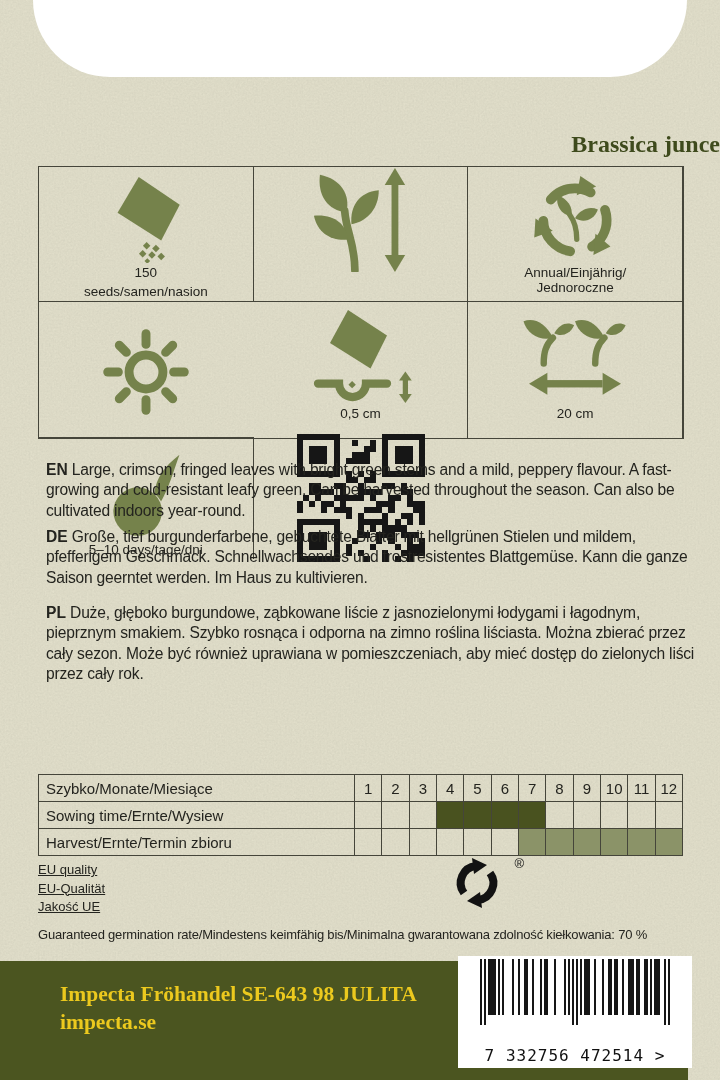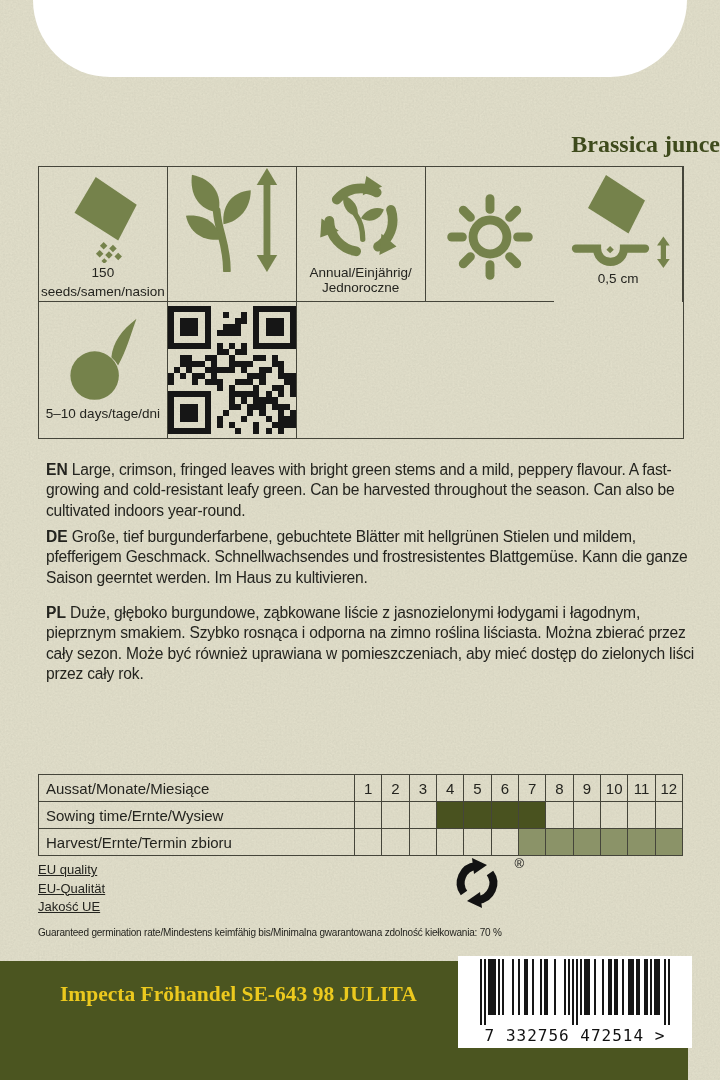--- a/index.html
+++ b/index.html
@@ -9,21 +9,21 @@
   html,body{margin:0;padding:0;background:#fff;}
   .page{position:relative;width:720px;height:1080px;background:var(--paper);overflow:hidden;
         font-family:"Liberation Sans",sans-serif;color:var(--ink);}
   .texture{position:absolute;inset:0;opacity:.16;pointer-events:none;}
   .cutout{position:absolute;left:33px;top:0;width:654px;height:77px;background:#fff;
           border-radius:0 0 78px 78px;}
   .title{position:absolute;left:12px;top:131px;width:100%;text-align:right;
          font-family:"Liberation Serif",serif;font-weight:bold;font-size:24px;color:var(--title);}
   
   .grid{position:absolute;left:38px;top:166px;width:644px;height:271px;
-        display:grid;grid-template-columns:repeat(5,1fr);grid-template-rows:135px 136px;
+        display:grid;grid-template-columns:repeat(3,1fr);grid-template-rows:135px 136px;
         border:1px solid var(--line);}
   .cell{border-right:1px solid var(--line);border-bottom:1px solid var(--line);
         display:flex;flex-direction:column;align-items:center;justify-content:flex-start;
         padding-top:10px;box-sizing:border-box;}
   .cell:nth-child(4n){border-right:none;}
   .cell:nth-child(n+5){border-bottom:none;}
   .iconbox{height:86px;display:flex;align-items:center;justify-content:center;color:var(--green);}
   .cell.r2 .iconbox{height:92px;}
   .cap{font-size:13.5px;line-height:16.5px;text-align:center;margin-top:2px;}
   .qrwrap{padding:0;justify-content:center;}
@@ -38,26 +38,26 @@
             display:grid;grid-template-columns:316px repeat(12,1fr);grid-auto-rows:27px;
             border-top:1px solid var(--line);border-left:1px solid var(--line);
             font-size:15px;}
   .ccell{border-right:1px solid var(--line);border-bottom:1px solid var(--line);
          display:flex;align-items:center;justify-content:center;box-sizing:border-box;}
   .clabel{justify-content:flex-start;padding-left:7px;}
   
   .quality{position:absolute;left:38px;top:861px;font-size:13px;line-height:18.5px;text-decoration:underline;}
   .greendot{position:absolute;left:452px;top:858px;width:72px;height:54px;}
   .greendot .reg{position:absolute;right:0;top:-2px;font-size:13px;color:#111;}
-  .germ{position:absolute;left:38px;top:927px;font-size:10px;letter-spacing:-0.2px;}
+  .germ{position:absolute;left:38px;top:927px;font-size:13px;letter-spacing:-0.2px;}
   
   .footer{position:absolute;left:0;top:961px;width:688px;height:119px;background:var(--band);}
   .addr{position:absolute;left:60px;top:19px;font-family:"Liberation Serif",serif;
         font-weight:bold;font-size:21.5px;color:var(--yellow);line-height:28px;}
-  .barcode-box{position:absolute;left:458px;top:956px;width:234px;height:92px;background:#fff;}
+  .barcode-box{position:absolute;left:458px;top:956px;width:234px;height:112px;background:#fff;}
   .barcode-box svg{position:absolute;left:22px;top:3px;}
   .bdigits{position:absolute;left:0;bottom:3px;width:100%;text-align:center;
            font-family:"DejaVu Sans Mono",monospace;font-size:16px;letter-spacing:1px;color:#111;}
 </style>
 </head>
 <body>
 
 <div class="page">
 
   <svg class="texture" width="720" height="1080">
@@ -152,20 +152,40 @@
           <path d="M12,98 h28 a17,17 0 0 0 36,0 h28" stroke="currentColor" stroke-width="11" fill="none" stroke-linecap="round"></path>
           <rect x="54" y="96" width="7" height="7" transform="rotate(45 57.5 99.5)"></rect>
           <rect x="125" y="92" width="7" height="22"></rect>
           <polygon points="128.5,82 120,94 137,94"></polygon>
           <polygon points="128.5,124 120,112 137,112"></polygon>
         </svg>
       </div>
       <div class="cap">0,5 cm</div>
     </div>
 
+    <div class="cell r2">
+      <div class="iconbox">
+        <svg width="112" height="92" viewBox="0 0 120 100" fill="currentColor">
+          <g>
+            <path d="M26,56 C26,44 28,36 36,28" stroke="currentColor" stroke-width="7" fill="none" stroke-linecap="round"></path>
+            <path d="M36,28 C28,12 16,6 4,10 C8,24 22,32 36,28 Z"></path>
+            <path d="M36,28 C44,14 56,10 66,16 C60,30 46,34 36,28 Z" transform="scale(0.72) translate(16,4)"></path>
+          </g>
+          <g transform="translate(56,0)">
+            <path d="M26,56 C26,44 28,36 36,28" stroke="currentColor" stroke-width="7" fill="none" stroke-linecap="round"></path>
+            <path d="M36,28 C28,12 16,6 4,10 C8,24 22,32 36,28 Z"></path>
+            <path d="M36,28 C44,14 56,10 66,16 C60,30 46,34 36,28 Z" transform="scale(0.72) translate(16,4)"></path>
+          </g>
+          <rect x="28" y="74" width="62" height="8"></rect>
+          <polygon points="10,78 30,66 30,90"></polygon>
+          <polygon points="110,78 90,66 90,90"></polygon>
+        </svg>
+      </div>
+      <div class="cap">20 cm</div>
+    </div>
 
     <div class="cell r2">
       <div class="iconbox">
         <svg width="90" height="92" viewBox="0 0 100 110" fill="currentColor">
           <circle cx="40" cy="76" r="29"></circle>
           <path d="M60,54 C62,36 72,22 90,8 C82,30 78,46 68,64 C66,60 63,57 60,54 Z"></path>
         </svg>
       </div>
       <div class="cap">5–10 days/tage/dni</div>
     </div>
@@ -404,21 +424,21 @@
   <p class="desc" id="desc-de">
     <b>DE</b>
     <span>Große, tief burgunderfarbene, gebuchtete Blätter mit hellgrünen Stielen und mildem, pfefferigem Geschmack. Schnellwachsendes und frostresistentes Blattgemüse. Kann die ganze Saison geerntet werden. Im Haus zu kultivieren.</span>
   </p>
   <p class="desc" id="desc-pl">
     <b>PL</b>
     <span>Duże, głęboko burgundowe, ząbkowane liście z jasnozielonymi łodygami i łagodnym, pieprznym smakiem. Szybko rosnąca i odporna na zimno roślina liściasta. Można zbierać przez cały sezon. Może być również uprawiana w pomieszczeniach, aby mieć dostęp do zielonych liści przez cały rok.</span>
   </p>
 
   <div class="calendar" id="calendar">
-      <div class="ccell clabel">Aussat/Monate/Miesiące</div>
+      <div class="ccell clabel">Szybko/Monate/Miesiące</div>
       <div class="ccell">1</div>
       <div class="ccell">2</div>
       <div class="ccell">3</div>
       <div class="ccell">4</div>
       <div class="ccell">5</div>
       <div class="ccell">6</div>
       <div class="ccell">7</div>
       <div class="ccell">8</div>
       <div class="ccell">9</div>
       <div class="ccell">10</div>
@@ -466,20 +486,21 @@
       <polygon points="60,100 56,68 30,86" fill="#121212" stroke="none"></polygon>
     </svg>
     <span class="reg">®</span>
   </div>
 
   <div class="germ">Guaranteed germination rate/Mindestens keimfähig bis/Minimalna gwarantowana zdolność kiełkowania: 70 %</div>
 
   <div class="footer">
     <div class="addr">
       <div>Impecta Fröhandel SE-643 98 JULITA</div>
+      <div>impecta.se</div>
     </div>
   </div>
 
   <div class="barcode-box">
     <svg id="bars" width="190" height="66" viewBox="0 0 95 33" preserveAspectRatio="none">
         <rect x="0" y="0" width="1" height="33" fill="#161616"></rect>
         <rect x="2" y="0" width="1" height="33" fill="#161616"></rect>
         <rect x="4" y="0" width="1" height="28" fill="#161616"></rect>
         <rect x="5" y="0" width="1" height="28" fill="#161616"></rect>
         <rect x="6" y="0" width="1" height="28" fill="#161616"></rect>

